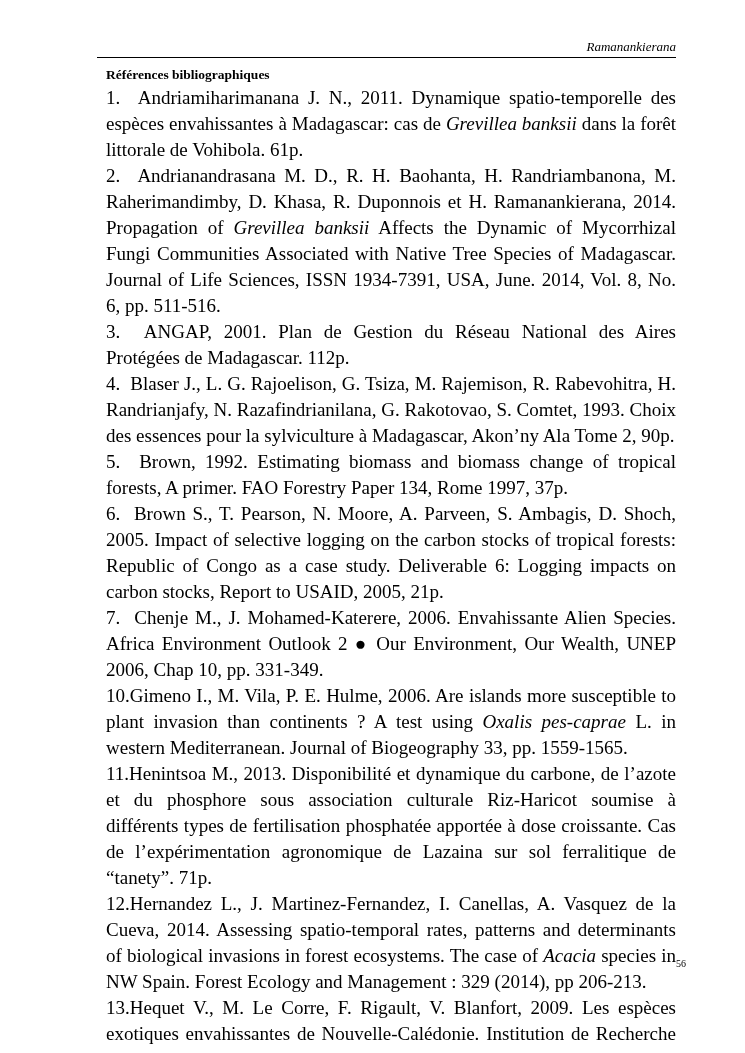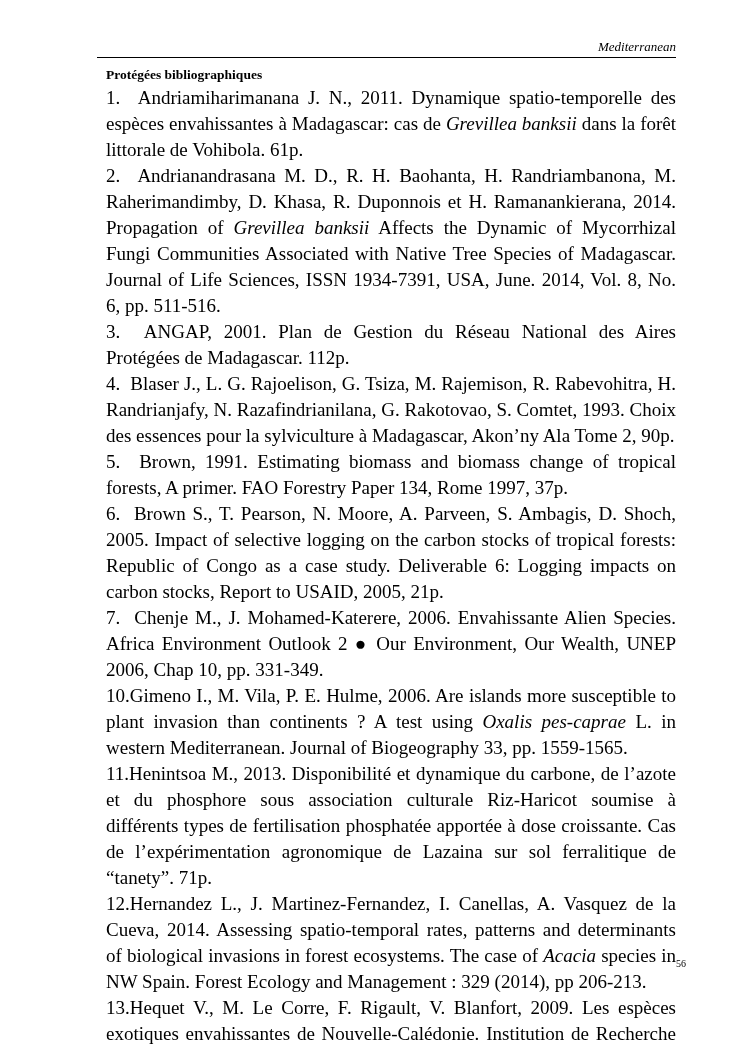--- a/index.html
+++ b/index.html
@@ -54,30 +54,30 @@
     text-align: right;
     font-size: 10px;
     line-height: 16px;
   }
 </style>
 </head>
 <body>
 
 <div class="page">
   <div class="running-head">
-    <span>Mediterranean</span>
+    <span>Ramanankierana</span>
   </div>
   <div class="header-rule"></div>
-  <h1 class="section-title">Protégées bibliographiques</h1>
+  <h1 class="section-title">Références bibliographiques</h1>
   <div class="ref-list">
       <p class="ref"><span>1.&nbsp;&nbsp;</span><span>Andriamiharimanana J. N., 2011. Dynamique spatio-temporelle des espèces envahissantes à Madagascar: cas de </span><span class="it">Grevillea banksii</span><span> dans la forêt littorale de Vohibola. 61p.</span></p>
       <p class="ref"><span>2.&nbsp;&nbsp;</span><span>Andrianandrasana M. D., R. H. Baohanta, H. Randriambanona, M. Raherimandimby, D. Khasa, R. Duponnois et H. Ramanankierana, 2014. Propagation of </span><span class="it">Grevillea banksii</span><span> Affects the Dynamic of Mycorrhizal Fungi Communities Associated with Native Tree Species of Madagascar. Journal of Life Sciences, ISSN 1934-7391, USA, June. 2014, Vol. 8, No. 6, pp. 511-516.</span></p>
       <p class="ref"><span>3.&nbsp;&nbsp;</span><span>ANGAP, 2001. Plan de Gestion du Réseau National des Aires Protégées de Madagascar. 112p.</span></p>
       <p class="ref"><span>4.&nbsp;&nbsp;</span><span>Blaser J., L. G. Rajoelison, G. Tsiza, M. Rajemison, R. Rabevohitra, H. Randrianjafy, N. Razafindrianilana, G. Rakotovao, S. Comtet, 1993. Choix des essences pour la sylviculture à Madagascar, Akon’ny Ala Tome 2, 90p.</span></p>
-      <p class="ref"><span>5.&nbsp;&nbsp;</span><span>Brown, 1991. Estimating biomass and biomass change of tropical forests, A primer. FAO Forestry Paper 134, Rome 1997, 37p.</span></p>
+      <p class="ref"><span>5.&nbsp;&nbsp;</span><span>Brown, 1992. Estimating biomass and biomass change of tropical forests, A primer. FAO Forestry Paper 134, Rome 1997, 37p.</span></p>
       <p class="ref"><span>6.&nbsp;&nbsp;</span><span>Brown S., T. Pearson, N. Moore, A. Parveen, S. Ambagis, D. Shoch, 2005. Impact of selective logging on the carbon stocks of tropical forests: Republic of Congo as a case study. Deliverable 6: Logging impacts on carbon stocks, Report to USAID, 2005, 21p.</span></p>
       <p class="ref"><span>7.&nbsp;&nbsp;</span><span>Chenje M., J. Mohamed-Katerere, 2006. Envahissante Alien Species. Africa Environment Outlook 2 ● Our Environment, Our Wealth, UNEP 2006, Chap 10, pp. 331-349.</span></p>
       <p class="ref"><span>10.</span><span>Gimeno I., M. Vila, P. E. Hulme, 2006. Are islands more susceptible to plant invasion than continents ? A test using </span><span class="it">Oxalis pes-caprae</span><span> L. in western Mediterranean. Journal of Biogeography 33, pp. 1559-1565.</span></p>
       <p class="ref"><span>11.</span><span>Henintsoa M., 2013. Disponibilité et dynamique du carbone, de l’azote et du phosphore sous association culturale Riz-Haricot soumise à différents types de fertilisation phosphatée apportée à dose croissante. Cas de l’expérimentation agronomique de Lazaina sur sol ferralitique de “tanety”. 71p.</span></p>
       <p class="ref"><span>12.</span><span>Hernandez L., J. Martinez-Fernandez, I. Canellas, A. Vasquez de la Cueva, 2014. Assessing spatio-temporal rates, patterns and determinants of biological invasions in forest ecosystems. The case of </span><span class="it">Acacia</span><span> species in NW Spain. Forest Ecology and Management : 329 (2014), pp 206-213.</span></p>
       <p class="ref"><span>13.</span><span>Hequet V., M. Le Corre, F. Rigault, V. Blanfort, 2009. Les espèces exotiques envahissantes de Nouvelle-Calédonie. Institution de Recherche pour le Développement. Conventions Province Sud : n° C153-08 / Province Nord : n° 09C037 / Etat : n° 1344/2008. Convention IRD n° 3700.</span></p>
       <p class="ref"><span>14.</span><span>INSTAT, 2014. Enquête nationale sur le suivi des indicateurs des OMD, ENSOMD 2012-2013, 60p.</span></p>
     </div>
   <div class="page-number">56</div>
 </div>

